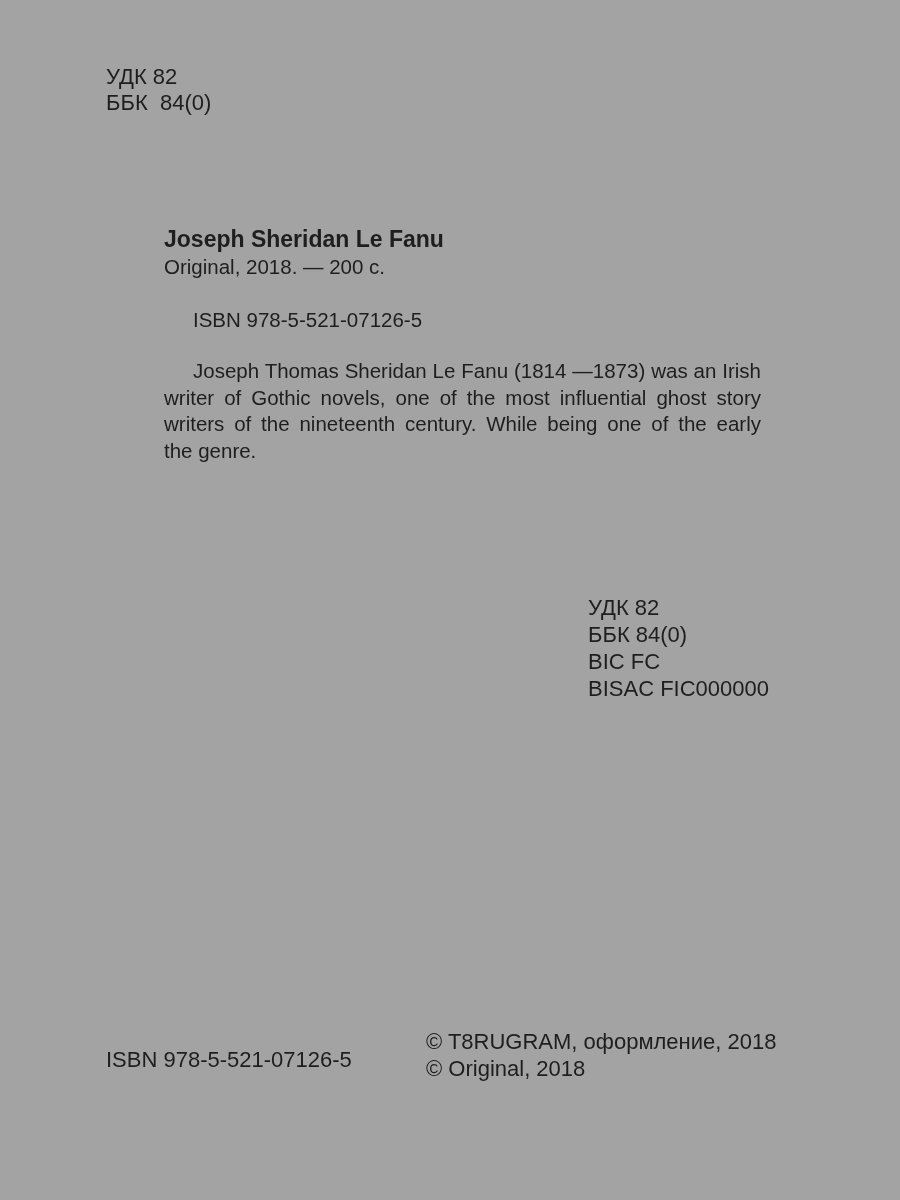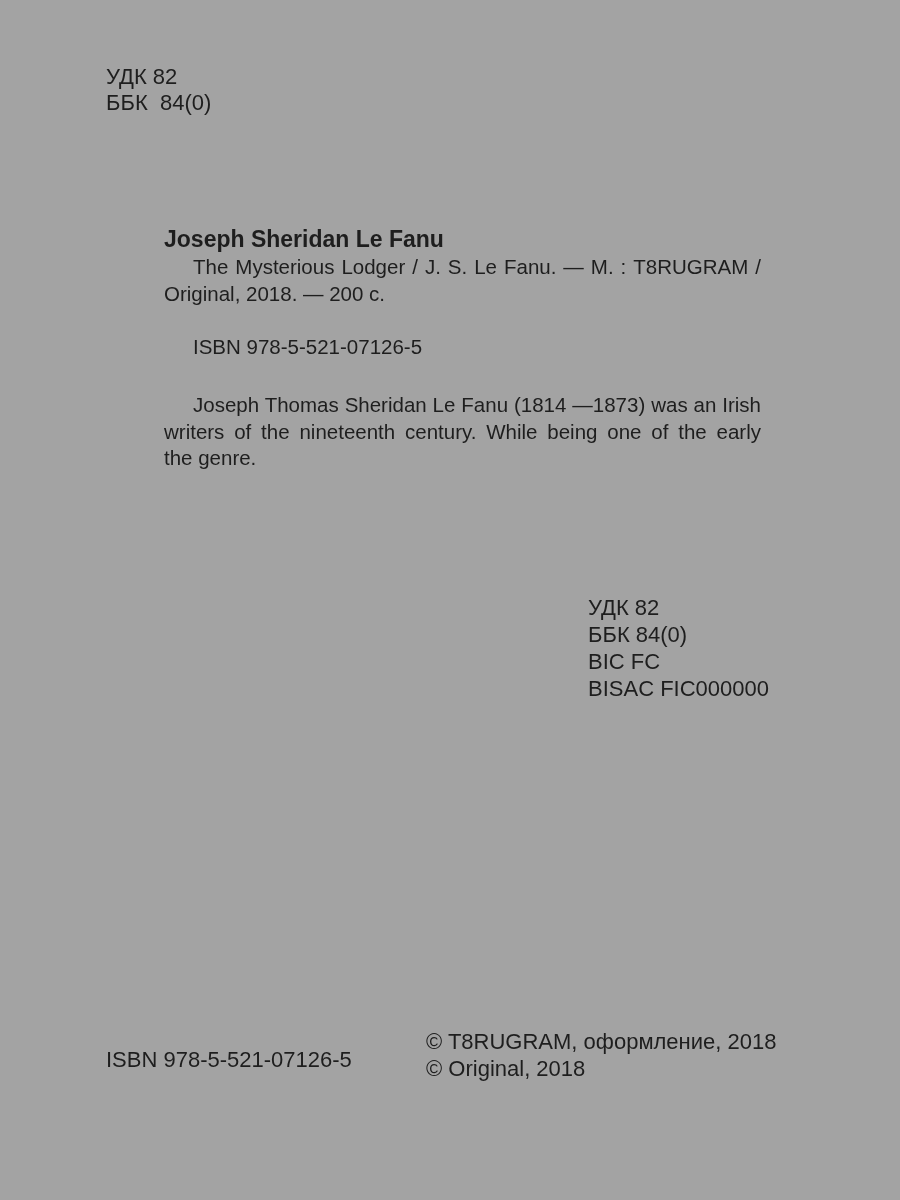--- a/index.html
+++ b/index.html
@@ -44,21 +44,21 @@
   .bib-line-first {
     text-indent: 29px;
     text-align: justify;
     text-align-last: justify;
   }
   .isbn-line {
     margin-top: 26px;
     text-indent: 29px;
   }
   .annotation {
-    margin-top: 32px;
+    margin-top: 25px;
     line-height: 26.5px;
   }
   .ann-line {
     text-align: justify;
     text-align-last: justify;
   }
   .ann-line.first { text-indent: 29px; }
   .ann-line.last {
     text-align: left;
     text-align-last: left;
@@ -94,25 +94,25 @@
 
 <div class="page">
 
   <div class="top-codes">
     <div>УДК 82</div>
     <div class="pre">ББК  84(0)</div>
   </div>
 
   <div class="main-block">
     <div class="author">Joseph Sheridan Le Fanu</div>
-    <div class="bib-line-first">The Mysterious Lodger / J. S. Le Fanu. — М. : T8RUGRAM /</div>
     <div>Original, 2018. — 200 с.</div>
     <div class="isbn-line">ISBN 978-5-521-07126-5</div>
     <div class="annotation">
       <div class="ann-line first">Joseph Thomas Sheridan Le Fanu (1814 —1873) was an Irish</div>
+      <div class="ann-line">writer of Gothic novels, one of the most influential ghost story</div>
       <div class="ann-line">writers of the nineteenth century. While being one of the early</div>
       <div class="ann-line last">the genre.</div>
     </div>
   </div>
 
   <div class="codes-right">
     <div>УДК 82</div>
     <div>ББК 84(0)</div>
     <div>BIC FC</div>
     <div>BISAC FIC000000</div>

